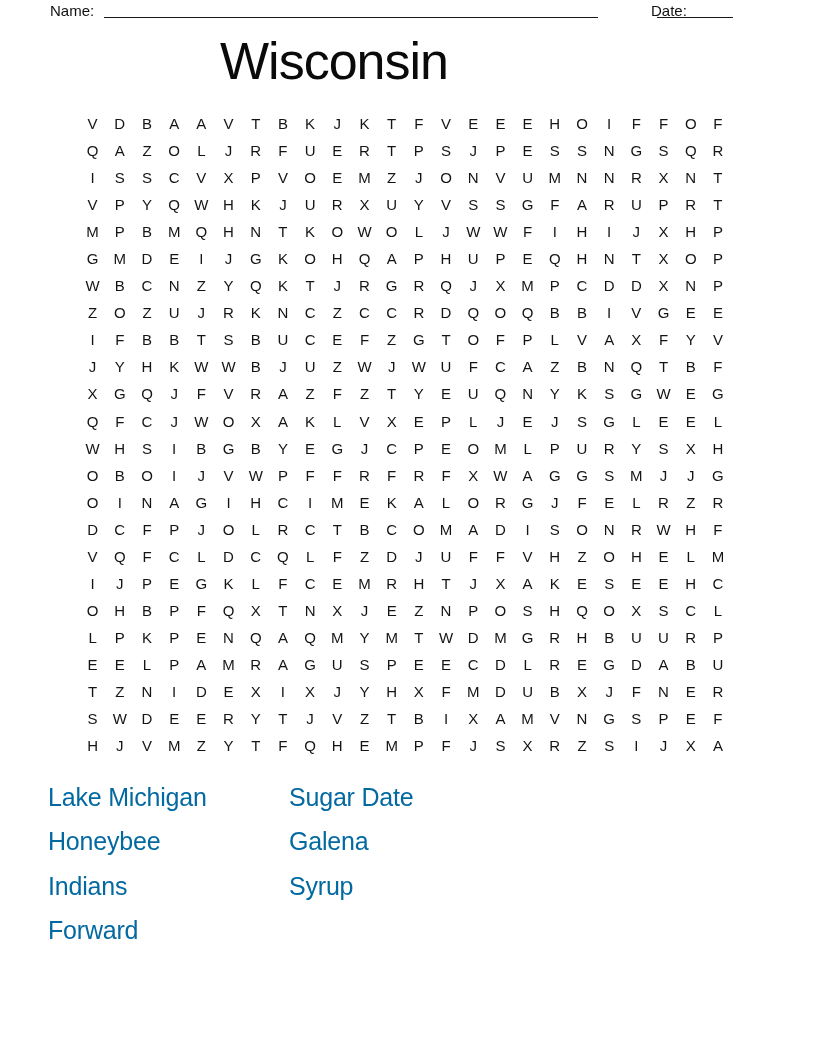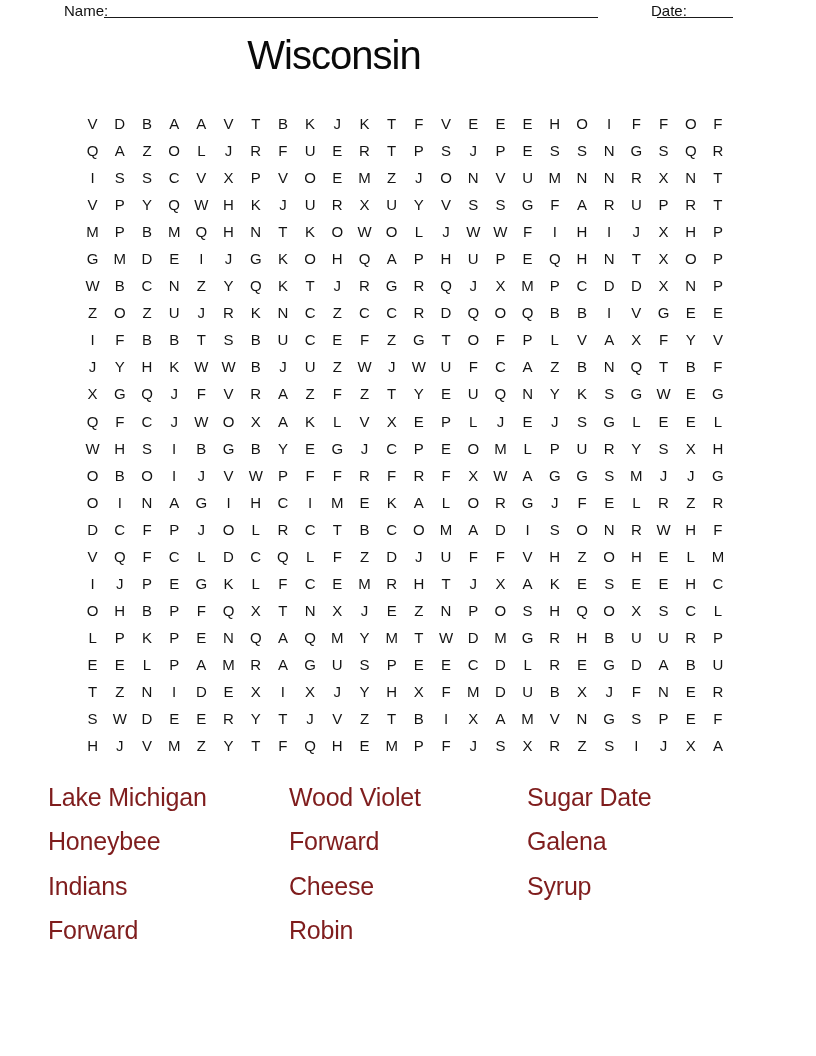--- a/index.html
+++ b/index.html
@@ -13,39 +13,39 @@
   }
 
   
   .hdr-label {
     position: absolute;
     top: 2px;
     font-size: 15px;
     line-height: 17px;
     color: #111;
   }
-  .name-label { left: 64px; }
+  .name-label { left: 50px; }
   .date-label { left: 631px; margin-left: 20px; }
   .fill-line {
     position: absolute;
     top: 0;
     height: 18px;
     border-bottom: 1.5px solid #1a1a1a;
   }
   .name-line { left: 104px; width: 494px; }
   .date-line { left: 657px; width: 76px; }
 
   
   .title {
     position: absolute;
     top: 33px;
     left: 0;
     width: 668px;
     text-align: center;
-    font-size: 40px;
+    font-size: 52px;
     font-weight: 400;
     letter-spacing: -1px;
     line-height: 1.1;
     color: #0a0a0a;
   }
 
   
   .grid {
     position: absolute;
     left: 79px;
@@ -74,21 +74,21 @@
   .word-col { position: absolute; top: 0; }
   .word-col:nth-child(1) { left: 48px; }
   .word-col:nth-child(2) { left: 289px; }
   .word-col:nth-child(3) { left: 527px; }
   .word {
     height: 44.4px;
     font-size: 25px;
     line-height: 27px;
     font-weight: 400;
     letter-spacing: -0.2px;
-    color: #7f1d1d;
+    color: #0369a1;
     white-space: nowrap;
   }
 </style>
 </head>
 <body>
 
 <span class="hdr-label name-label">Name:</span>
 <span class="fill-line name-line"></span>
 <span class="hdr-label date-label">Date:</span>
 <span class="fill-line date-line"></span>
@@ -675,23 +675,17 @@
   </div>
 
 <div class="words">
     <div class="word-col">
       <div class="word">Lake Michigan</div>
       <div class="word">Honeybee</div>
       <div class="word">Indians</div>
       <div class="word">Forward</div>
     </div>
     <div class="word-col">
-      <div class="word">Wood Violet</div>
-      <div class="word">Forward</div>
-      <div class="word">Cheese</div>
-      <div class="word">Robin</div>
-    </div>
-    <div class="word-col">
       <div class="word">Sugar Date</div>
       <div class="word">Galena</div>
       <div class="word">Syrup</div>
     </div>
   </div>
 
 </body></html>

